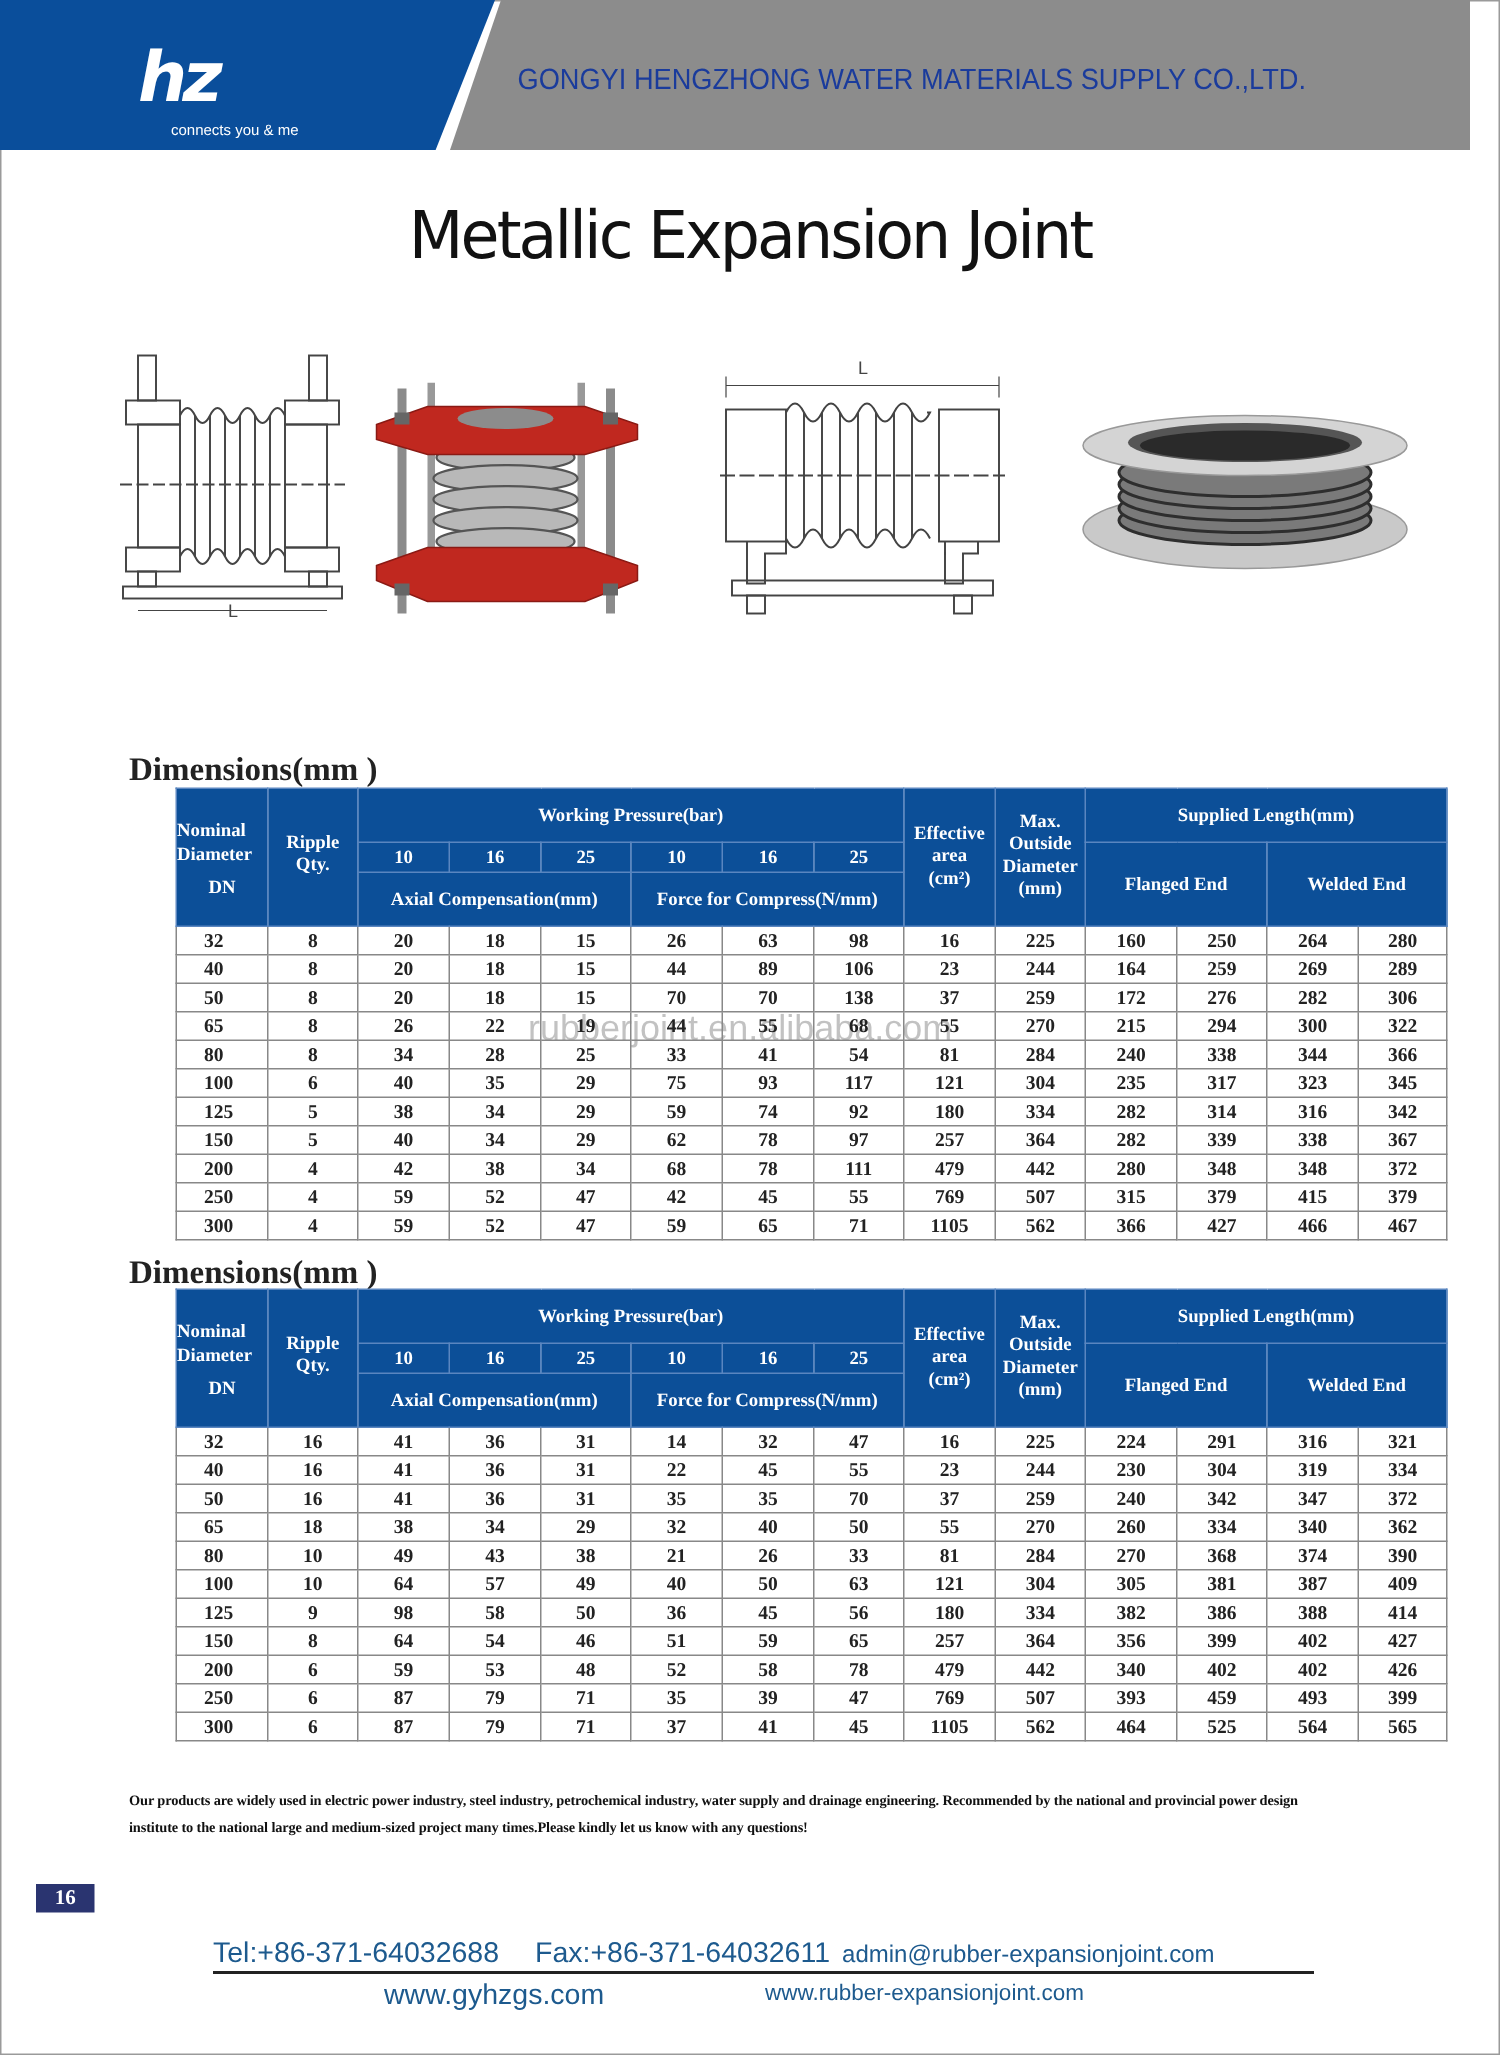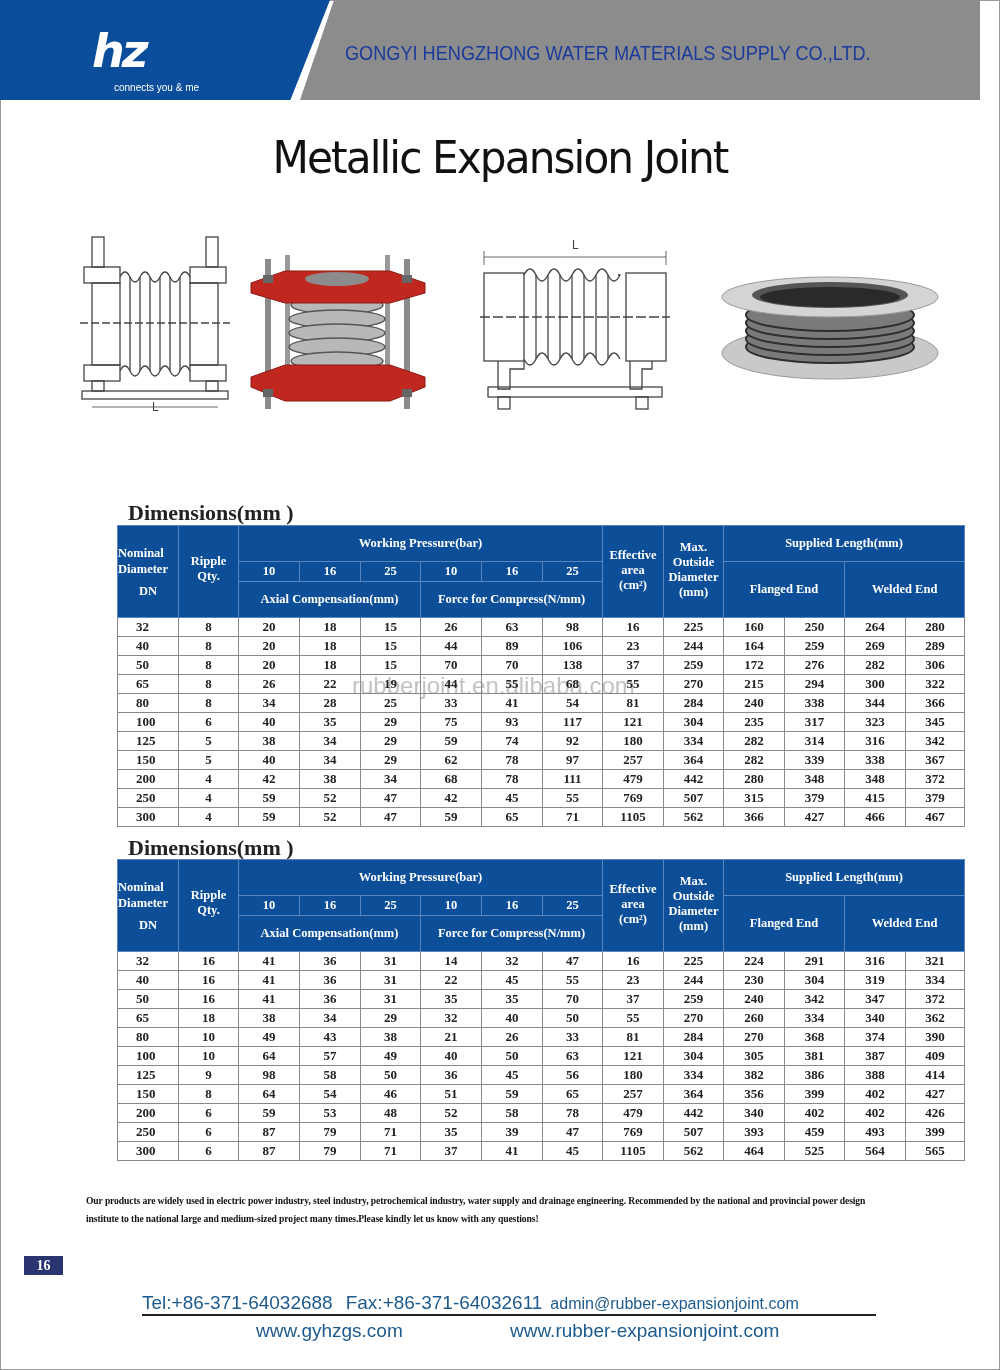--- a/index.html
+++ b/index.html
@@ -7,34 +7,34 @@
   .page-border{position:absolute;left:0;top:0;width:998px;height:1368px;border:1px solid #9a9a9a;pointer-events:none;}
   .header{position:absolute;left:0;top:0;width:980px;height:100px;}
   .hdr-blue{position:absolute;left:0;top:0;width:330px;height:100px;background:#0a4e9b;clip-path:polygon(0 0,100% 0,88% 100%,0 100%);}
   .hdr-gray{position:absolute;left:300px;top:0;width:680px;height:100px;background:#8c8c8c;clip-path:polygon(5% 0,100% 0,100% 100%,0 100%);}
   .logo{position:absolute;left:92px;top:28px;color:#fff;font-family:"DejaVu Sans",sans-serif;font-weight:bold;font-style:italic;font-size:46px;letter-spacing:-3px;line-height:46px;}
   .tagline{position:absolute;left:114px;top:82px;color:#fff;font-family:"Liberation Sans",sans-serif;font-size:10px;}
   .company{position:absolute;left:345px;top:42px;color:#1a3b9c;font-family:"Liberation Sans",sans-serif;font-size:19.5px;letter-spacing:0;transform:scaleX(0.93);transform-origin:left;}
   .title{position:absolute;left:0;width:1000px;top:132px;text-align:center;font-family:"DejaVu Sans",sans-serif;font-size:44px;color:#111;letter-spacing:-2px;transform:scaleX(0.96);}
   .figs{position:absolute;top:225px;left:0;width:1000px;height:190px;}
   .fig{position:absolute;}
-  .section-title{position:absolute;left:86px;font-family:"Liberation Serif",serif;font-weight:bold;font-size:22px;color:#222;margin-left:42px;}
+  .section-title{position:absolute;left:86px;font-family:"Liberation Serif",serif;font-weight:bold;font-size:22px;color:#222;}
   table.dim{position:absolute;left:85px;width:847px;border-collapse:collapse;font-family:"Liberation Serif",serif;font-weight:bold;table-layout:fixed;margin-left:32px;}
   table.dim th{background:#0c4f98;color:#fff;font-size:12.5px;font-weight:bold;border:1px solid #5a86c0;padding:0;line-height:15px;}
   table.dim td{font-size:13px;color:#222;text-align:center;border:1px solid #888;height:18px;padding:0;line-height:18px;}
   table.dim td.l{text-align:left;padding-left:18px;}
   .note{position:absolute;left:86px;top:1192px;width:800px;font-family:"Liberation Serif",serif;font-weight:bold;font-size:9.6px;line-height:18px;color:#111;letter-spacing:-0.1px;}
   .pagenum{position:absolute;left:24px;top:1256px;width:39px;height:19px;background:#2a3470;color:#fff;font-weight:bold;font-size:14px;text-align:center;line-height:19px;}
   .contact{position:absolute;left:142px;top:1292px;color:#1d5a8e;font-family:"Liberation Sans",sans-serif;white-space:nowrap;}
   .contact .tel{font-size:19px;}
-  .contact .fax{font-size:19px;margin-left:13px;}
+  .contact .fax{font-size:19px;margin-left:24px;}
   .contact .mail{font-size:16px;margin-left:8px;}
   .contact-line{position:absolute;left:142px;top:1314px;width:734px;height:2px;background:#222;}
   .web1{position:absolute;left:256px;top:1320px;font-family:"Liberation Sans",sans-serif;font-size:19px;color:#1d5a8e;}
-  .web2{position:absolute;left:510px;top:1320px;font-family:"Liberation Sans",sans-serif;font-size:19px;color:#1d5a8e;}
+  .web2{position:absolute;left:510px;top:1320px;font-family:"Liberation Sans",sans-serif;font-size:15px;color:#1d5a8e;}
   .watermark{position:absolute;left:352px;top:672px;font-family:"Liberation Sans",sans-serif;font-size:24px;color:rgba(120,120,120,0.45);}
 </style>
 </head>
 <body>
 
 <div class="page-border"></div>
 
 <div class="header">
   <div class="hdr-blue"></div>
   <div class="hdr-gray"></div>

